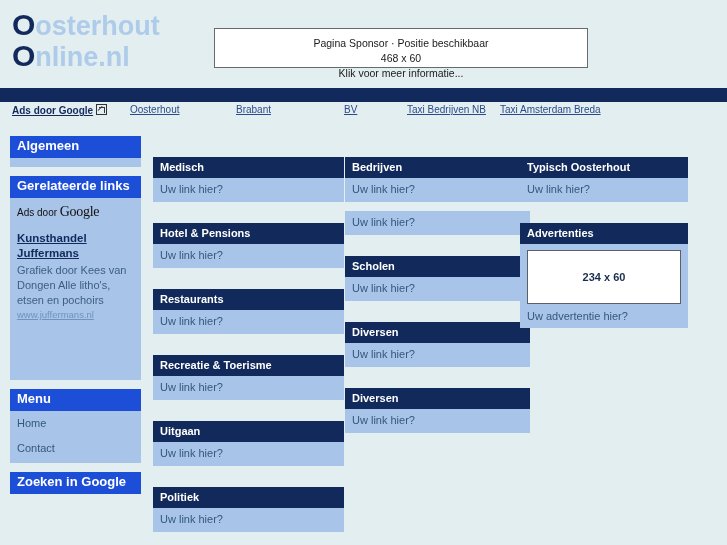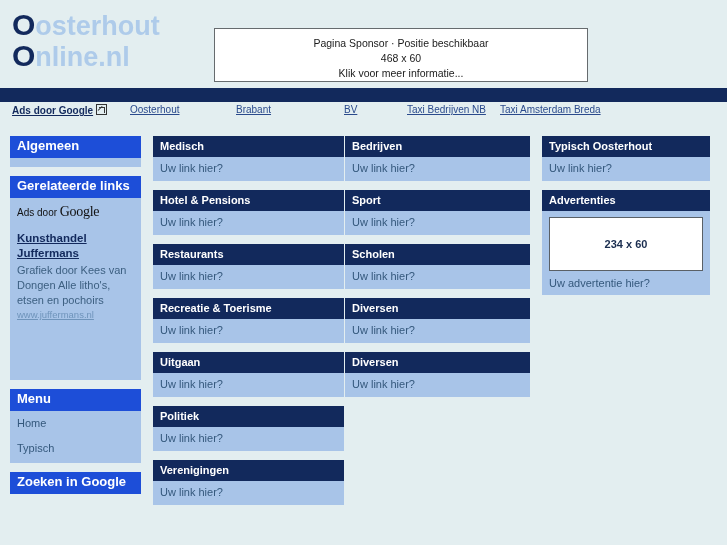--- a/index.html
+++ b/index.html
@@ -36,21 +36,21 @@
   }
   .logo .cap {
     color: #12295c;
     font-size: 30px;
   }
   .logo-line2 { display: block; }
 
   .sponsor-box {
     position: absolute;
     left: 214px; top: 28px;
-    width: 374px; height: 54px;
+    width: 374px; height: 40px;
     background: #ffffff;
     border: 1px solid #666b6e;
     box-sizing: border-box;
     text-align: center;
     color: #1a1a1a;
     font-size: 10.5px;
     line-height: 15px;
     padding-top: 7px;
     box-sizing: border-box;
   }
@@ -192,32 +192,33 @@
   }
   .menu-gap { height: 9px; }
 
   
   .col {
     position: absolute;
     top: 136px;
   }
   .col1 { left: 153px; width: 191px; }
   .col2 { left: 345px; width: 185px; }
-  .col3 { left: 542px; width: 168px; }
+  .col3 { left: 520px; width: 168px; }
 
   .cat {
     margin-bottom: 9px;
   }
   .cat-head {
     background: #12295c;
     color: #ffffff;
     font-weight: bold;
     font-size: 11px;
     line-height: 12px;
     padding: 4px 7px 5px 7px;
+    margin-top: 21px;
   }
   .cat-body {
     background: #a8c4e8;
     padding: 5px 7px 6px 7px;
   }
   .cat-link {
     color: #34587c;
     font-size: 11px;
     line-height: 13px;
     cursor: pointer;
@@ -295,21 +296,21 @@
       <div class="gads-desc">Grafiek door Kees van Dongen Alle litho's, etsen en pochoirs</div>
       <div class="gads-url">www.juffermans.nl</div>
     </div>
   </div>
 
   <div class="panel">
     <div class="panel-head">Menu</div>
     <div class="menu-body">
       <div class="menu-item">Home</div>
       <div class="menu-gap"></div>
-      <div class="menu-item">Typisch</div>
+      <div class="menu-item">Contact</div>
     </div>
   </div>
 
   <div class="panel">
     <div class="panel-head">Zoeken in Google</div>
   </div>
 
 </div>
 
 <div class="col col1">
@@ -358,21 +359,20 @@
 </div>
 
 <div class="col col2">
   <div class="cat">
     <div class="cat-head">Bedrijven</div>
     <div class="cat-body">
       <div class="cat-link">Uw link hier?</div>
     </div>
   </div>
   <div class="cat">
-    <div class="cat-head">Sport</div>
     <div class="cat-body">
       <div class="cat-link">Uw link hier?</div>
     </div>
   </div>
   <div class="cat">
     <div class="cat-head">Scholen</div>
     <div class="cat-body">
       <div class="cat-link">Uw link hier?</div>
     </div>
   </div>

